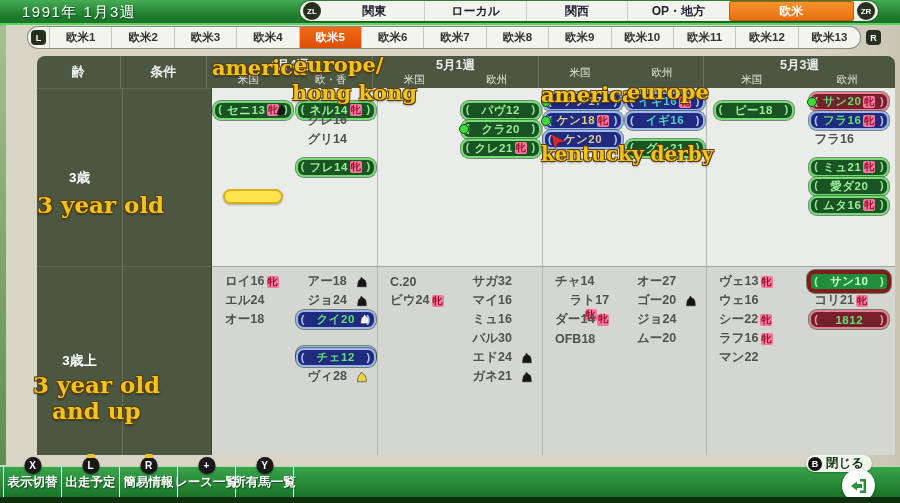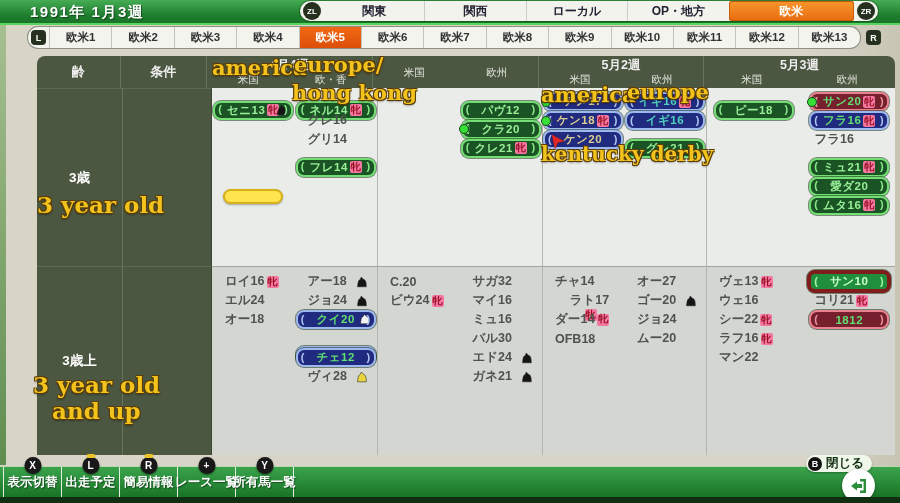--- a/index.html
+++ b/index.html
@@ -3,21 +3,21 @@
 <meta charset="utf-8">
 <style>
   html,body{margin:0;padding:0;background:#888;}
   .screen{position:relative;width:900px;height:503px;overflow:hidden;
     font-family:"Liberation Sans",sans-serif;
     background:linear-gradient(90deg,#d8d5c7 0%,#d8d5c7 90%,#c8c5b5 100%);}
   
   .top-bar{position:absolute;left:0;top:0;width:900px;height:23px;
     background:linear-gradient(180deg,#46ac55,#1e7c2d 70%,#1a7429);
     border-bottom:2px solid #57d55f;}
-  .date{position:absolute;left:30px;top:3px;font-size:15px;font-weight:bold;color:#fff;
+  .date{position:absolute;left:22px;top:3px;font-size:15px;font-weight:normal;color:#fff;
     letter-spacing:1.5px;text-shadow:1px 1px 1px rgba(0,0,0,.45);}
   .top-strip{position:absolute;left:300px;top:1px;width:578px;height:20px;background:#f3f3ee;
     border-radius:10px;display:flex;align-items:center;box-shadow:0 0 0 1px rgba(0,50,0,.35);}
   .shoulder{flex:0 0 18px;height:18px;border-radius:50%;background:#26301e;color:#fff;font-size:8px;
     font-weight:bold;display:flex;align-items:center;justify-content:center;margin:0 3px;}
   .top-tab{flex:1;height:20px;display:flex;align-items:center;justify-content:center;
     font-size:12px;font-weight:bold;color:#223;border-left:1px solid #ccc;white-space:nowrap;}
   .top-tab.first{border-left:none;}
   .top-tab.active{flex:1.25;background:linear-gradient(180deg,#f7962b,#e86c10);color:#fff;
     border-left:none;border-radius:3px;box-shadow:inset 0 0 0 1px #c85a08;}
@@ -114,22 +114,22 @@
 </head>
 <body>
 
 <div class="screen">
 
   <div class="top-bar">
     <div class="date">1991年 1月3週</div>
     <div class="top-strip">
       <div class="shoulder">ZL</div>
       <div class="top-tab first">関東</div>
+        <div class="top-tab">ローカル</div>
         <div class="top-tab">関西</div>
-        <div class="top-tab">ローカル</div>
         <div class="top-tab">OP・地方</div>
         <div class="top-tab active">欧米</div>
         <div class="shoulder zr-anchor">ZR</div>
     </div>
   </div>
 
   <div class="sub-strip">
     <div class="lr-badge">L</div>
   <div class="sub-tab">欧米1</div>
       <div class="sub-tab">欧米2</div>
@@ -155,27 +155,27 @@
       <div class="th cond">条件</div>
       <div class="weeks">
           <div class="week" style="width: 165px;">
             <div class="wl">4月4週</div>
             <div class="subs">
               <span>米国</span>
               <span>欧・香</span>
             </div>
           </div>
           <div class="week" style="width: 165px;">
+            <div class="wl">5月1週</div>
             <div class="subs">
               <span>米国</span>
               <span>欧州</span>
             </div>
           </div>
           <div class="week" style="width: 164px;">
-            <div class="wl">5月2週</div>
             <div class="subs">
               <span>米国</span>
               <span>欧州</span>
             </div>
           </div>
           <div class="week" style="width: 191px;">
             <div class="wl">5月3週</div>
             <div class="subs">
               <span>米国</span>
               <span>欧州</span>

